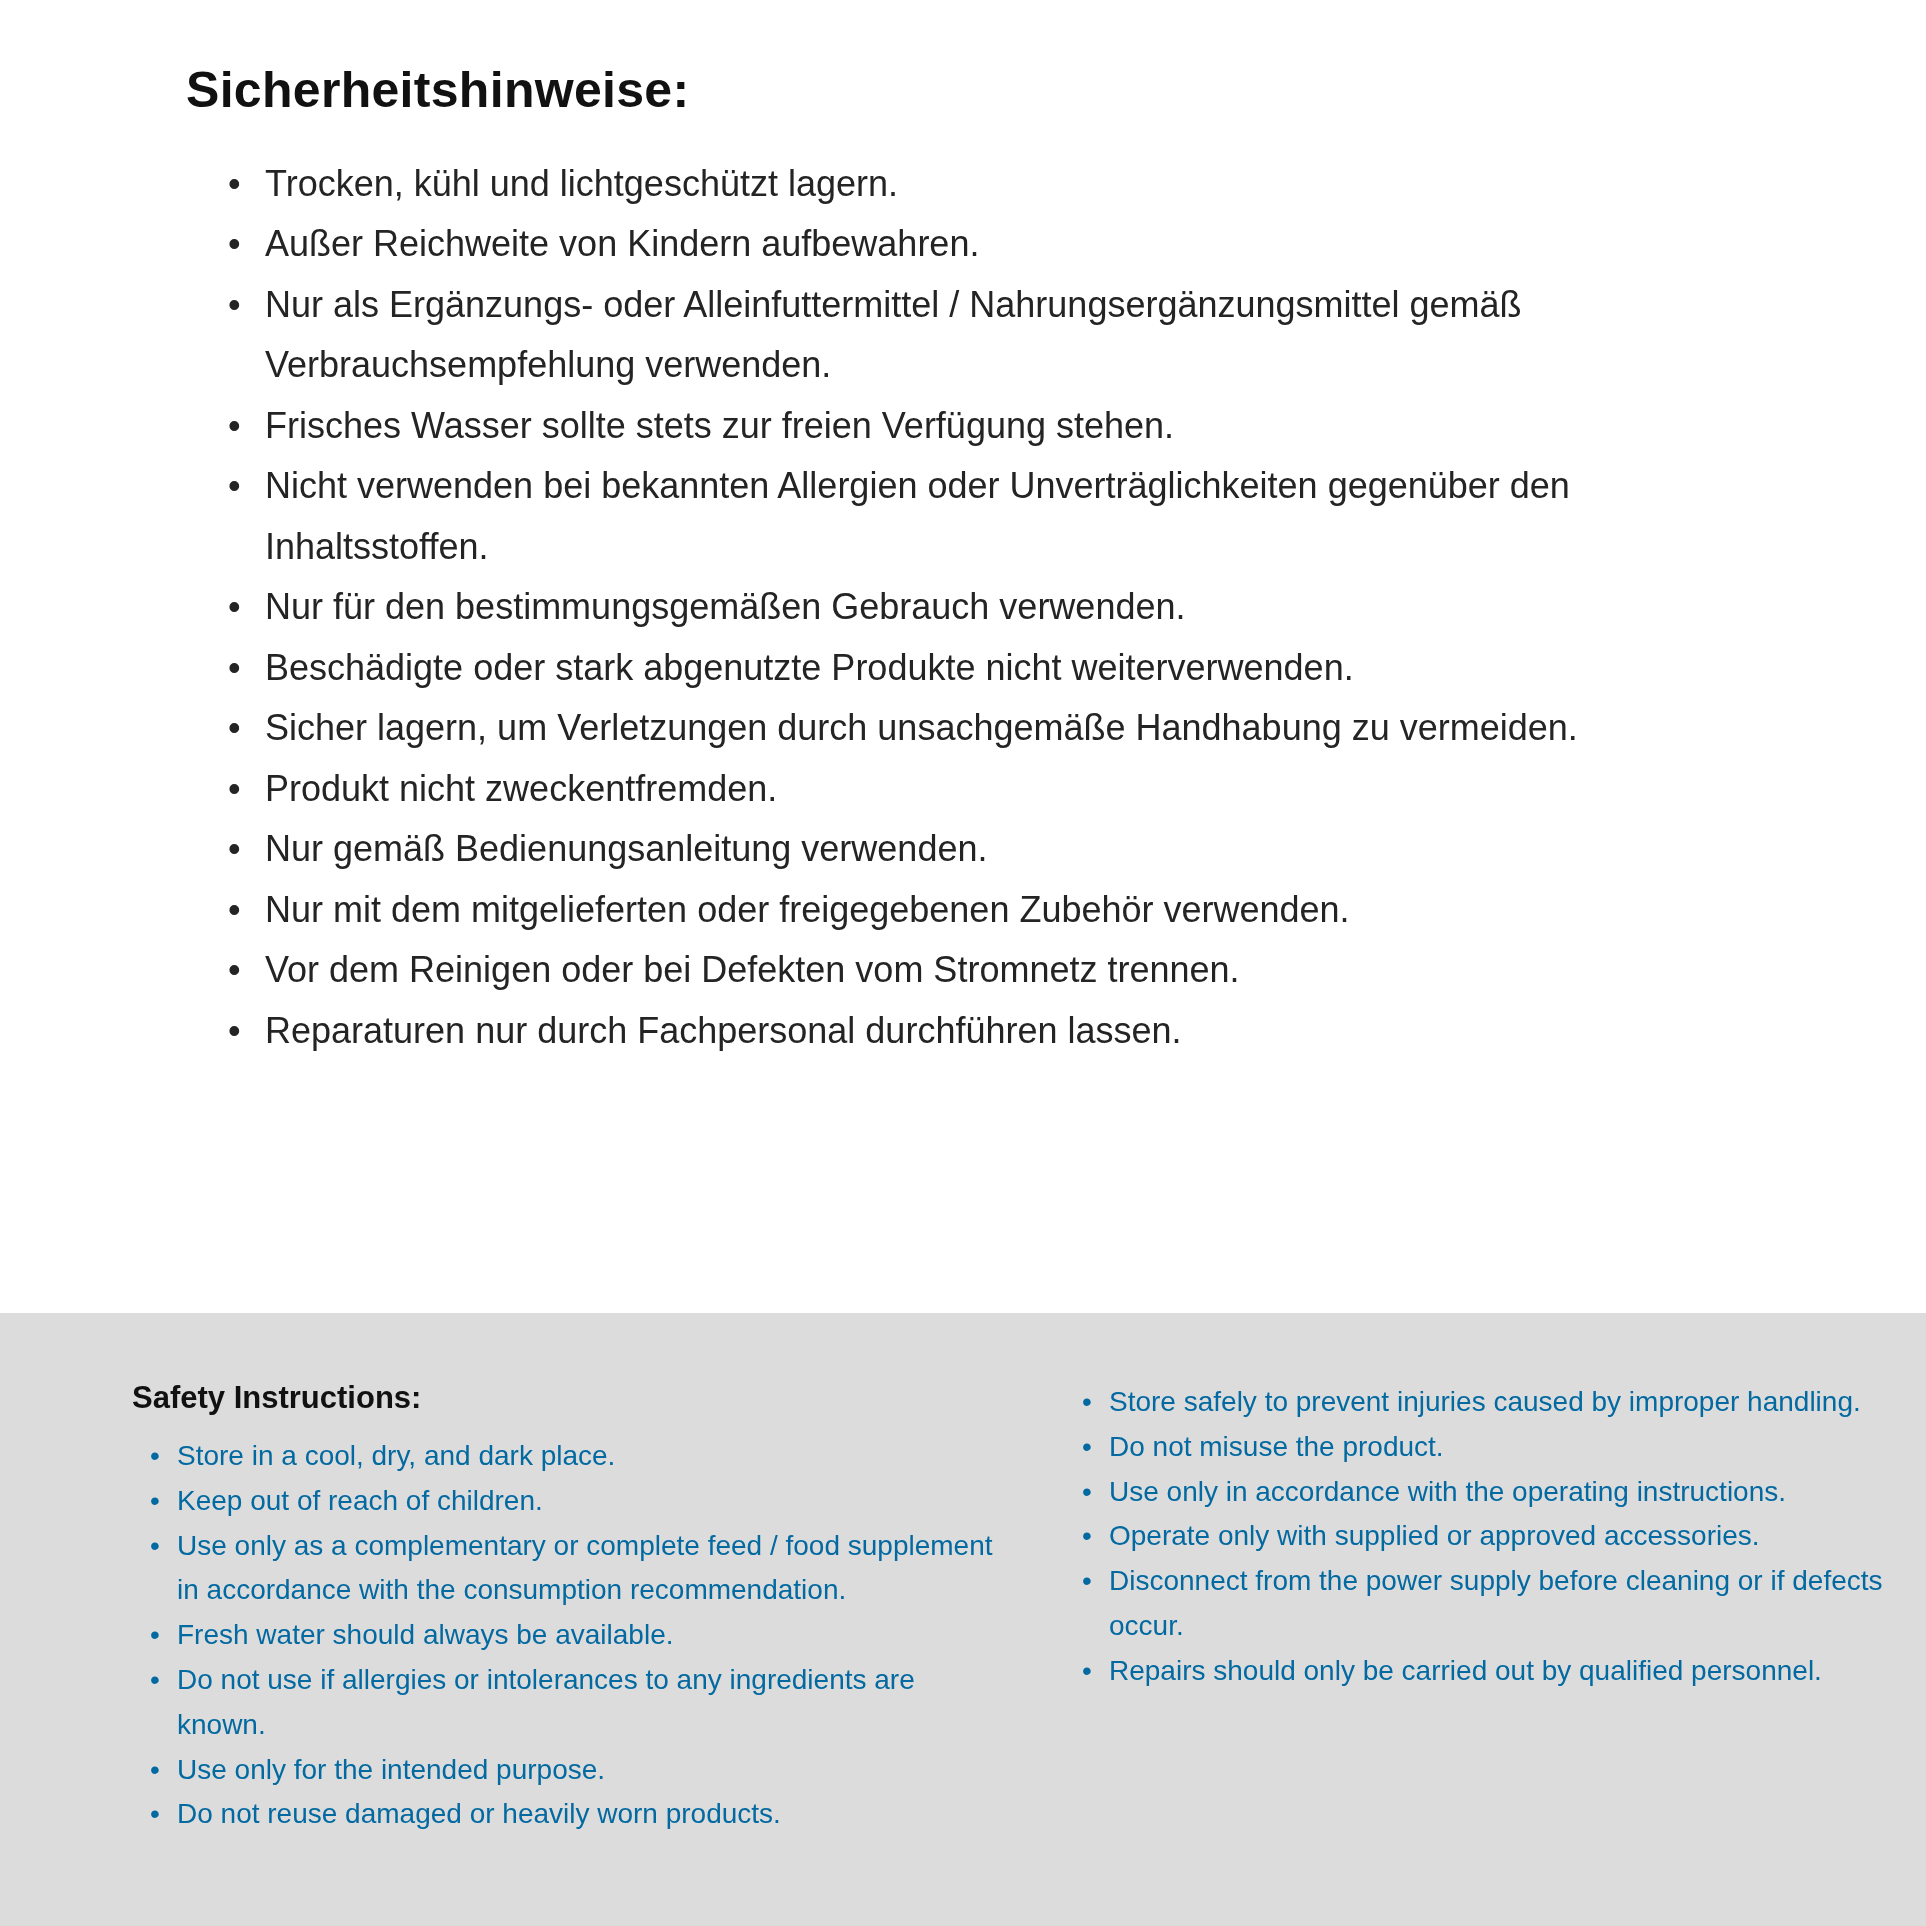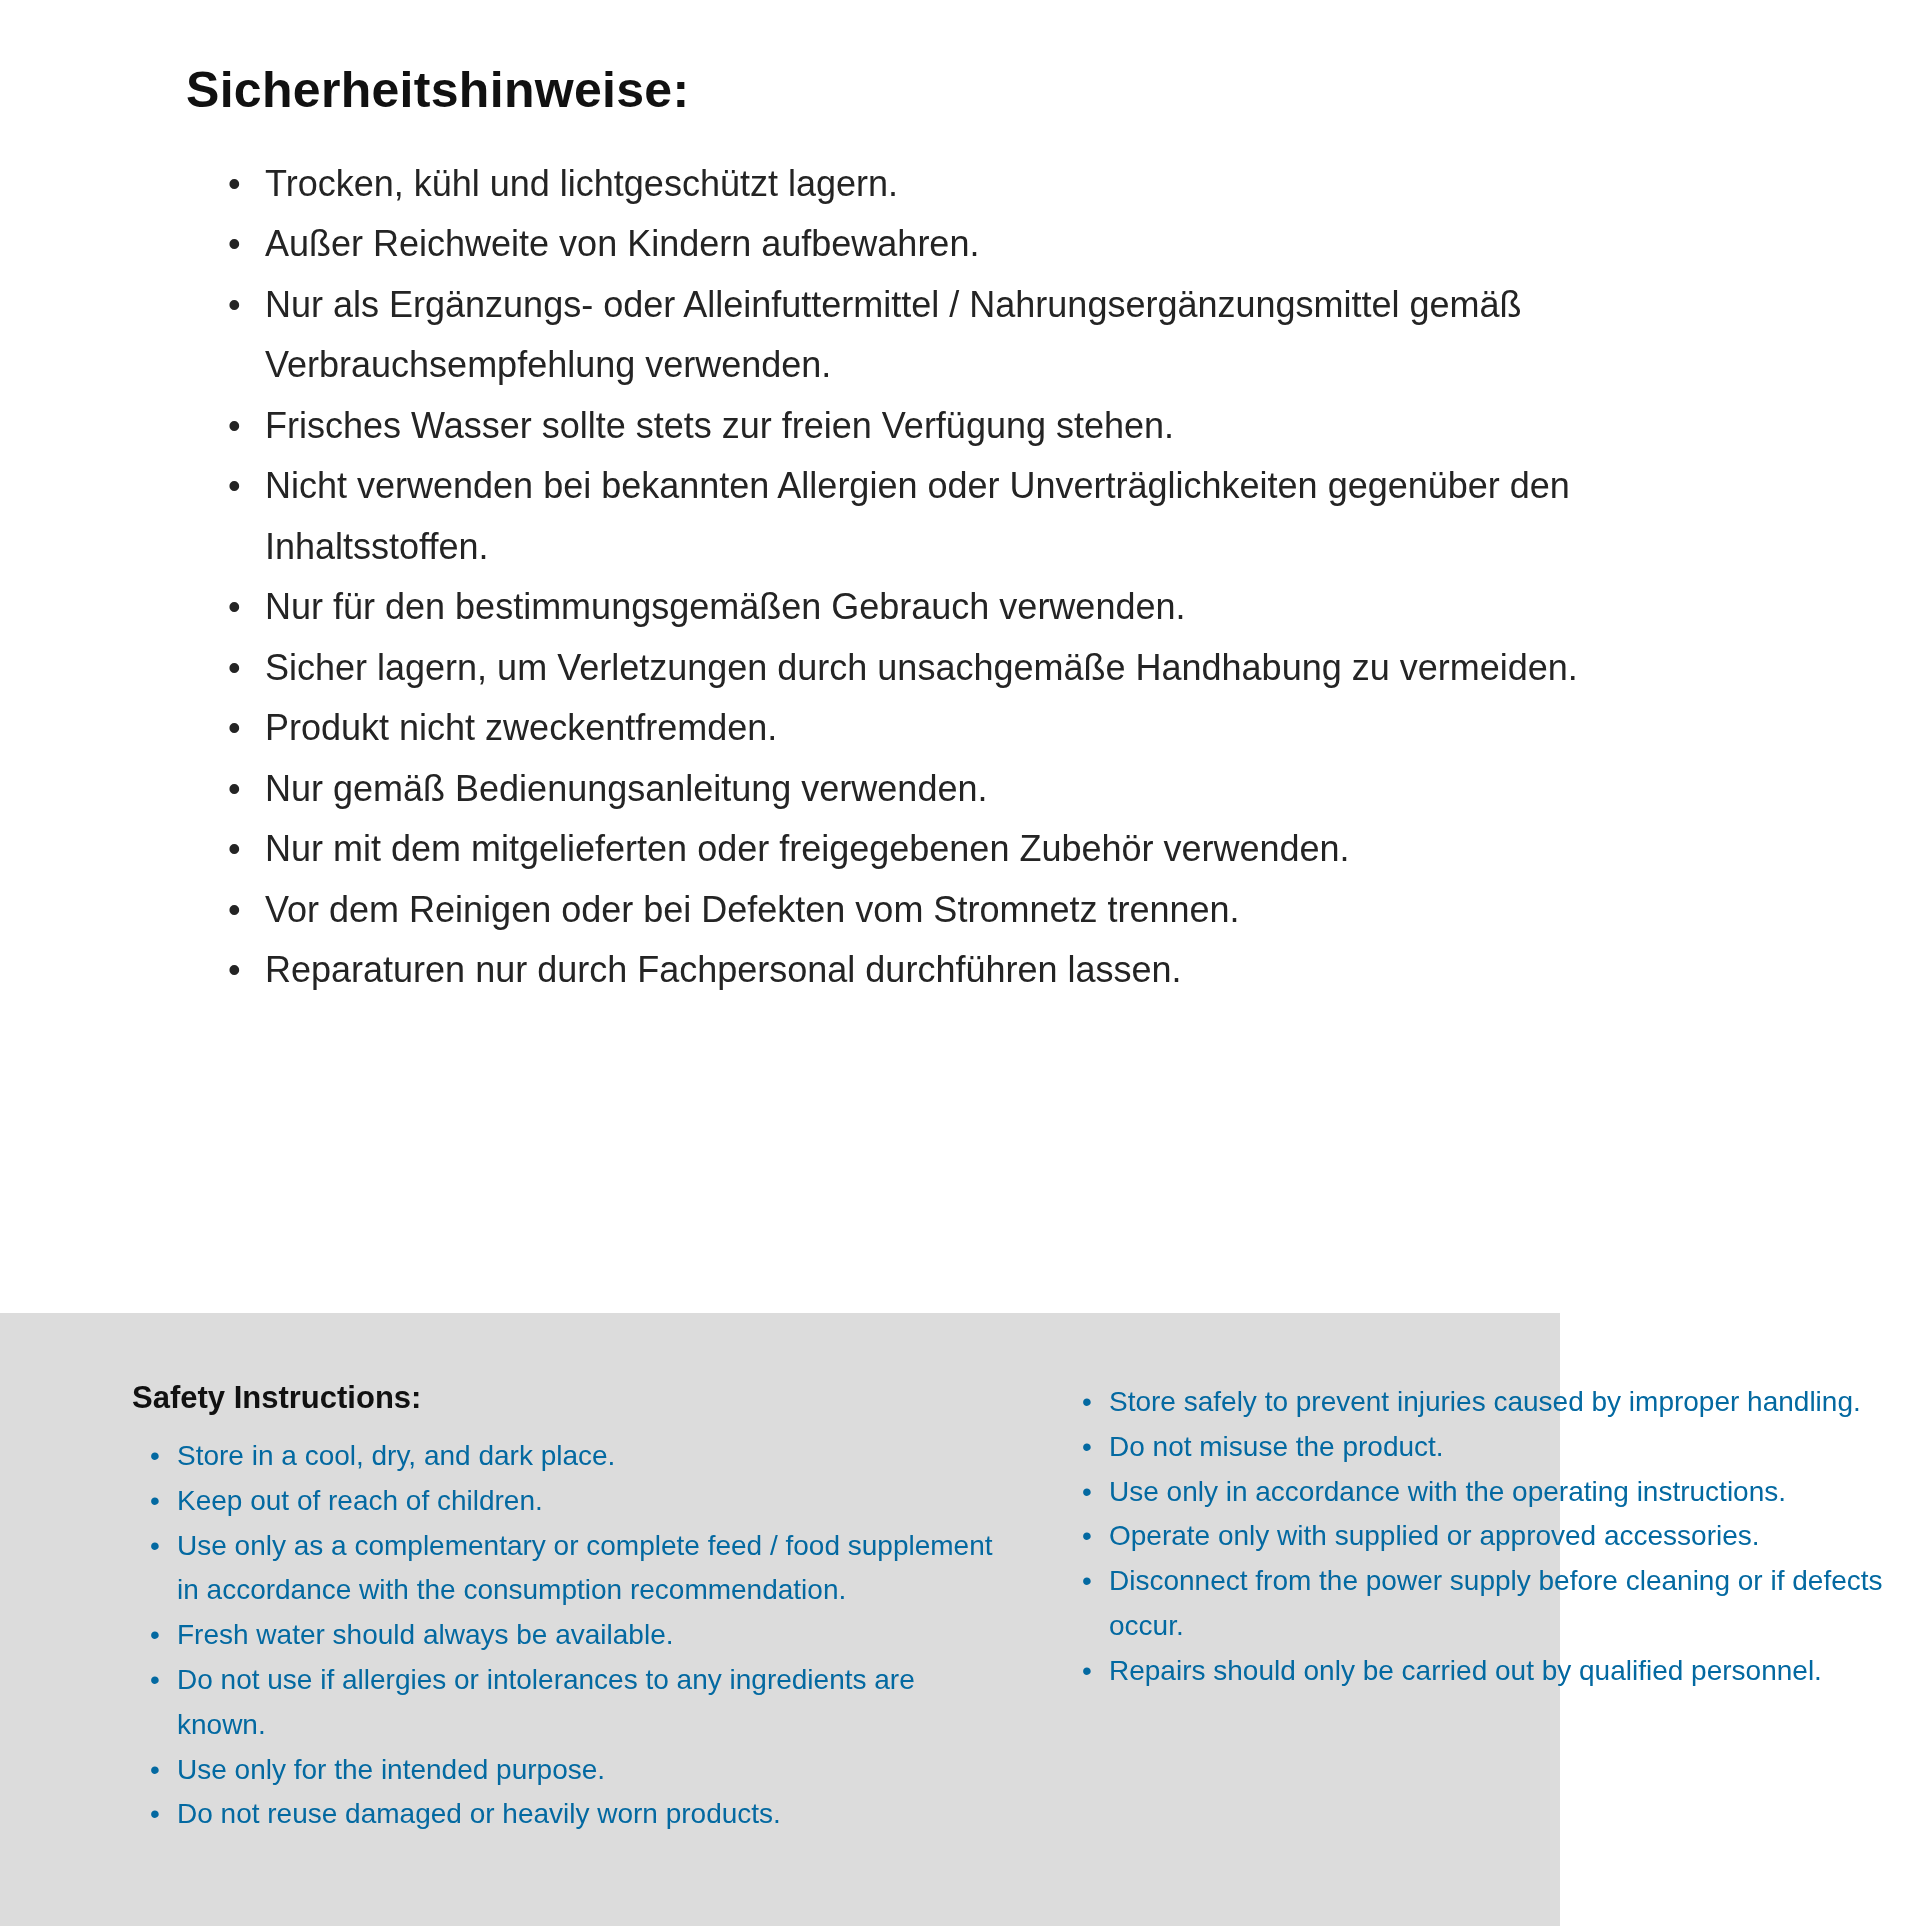--- a/index.html
+++ b/index.html
@@ -51,21 +51,21 @@
     position: absolute;
     left: 0;
     top: 0;
   }
 
   
   .english-section {
     position: absolute;
     left: 0;
     bottom: 0;
-    width: 1560px;
+    width: 1926px;
     height: 613px;
     background: #dcdcdc;
     box-sizing: border-box;
     padding: 67px 103px 0 132px;
     display: flex;
     gap: 77px;
     align-items: flex-start;
   }
   .english-col {
     box-sizing: border-box;
@@ -103,20 +103,21 @@
 
   <section class="german-section">
     <h1 class="german-title">Sicherheitshinweise:</h1>
     <ul class="bullet-list german-list">
         <li>Trocken, kühl und lichtgeschützt lagern.</li>
         <li>Außer Reichweite von Kindern aufbewahren.</li>
         <li>Nur als Ergänzungs- oder Alleinfuttermittel / Nahrungsergänzungsmittel gemäß Verbrauchsempfehlung verwenden.</li>
         <li>Frisches Wasser sollte stets zur freien Verfügung stehen.</li>
         <li>Nicht verwenden bei bekannten Allergien oder Unverträglichkeiten gegenüber den Inhaltsstoffen.</li>
         <li>Nur für den bestimmungsgemäßen Gebrauch verwenden.</li>
+        <li>Beschädigte oder stark abgenutzte Produkte nicht weiterverwenden.</li>
         <li>Sicher lagern, um Verletzungen durch unsachgemäße Handhabung zu vermeiden.</li>
         <li>Produkt nicht zweckentfremden.</li>
         <li>Nur gemäß Bedienungsanleitung verwenden.</li>
         <li>Nur mit dem mitgelieferten oder freigegebenen Zubehör verwenden.</li>
         <li>Vor dem Reinigen oder bei Defekten vom Stromnetz trennen.</li>
         <li>Reparaturen nur durch Fachpersonal durchführen lassen.</li>
       </ul>
   </section>
 
   <section class="english-section">

